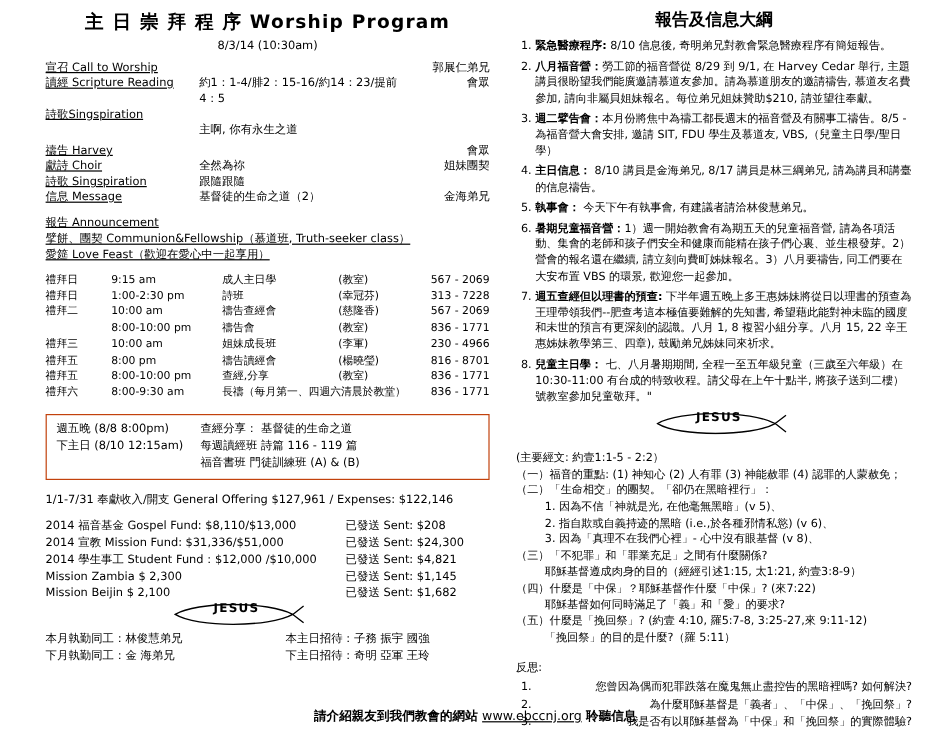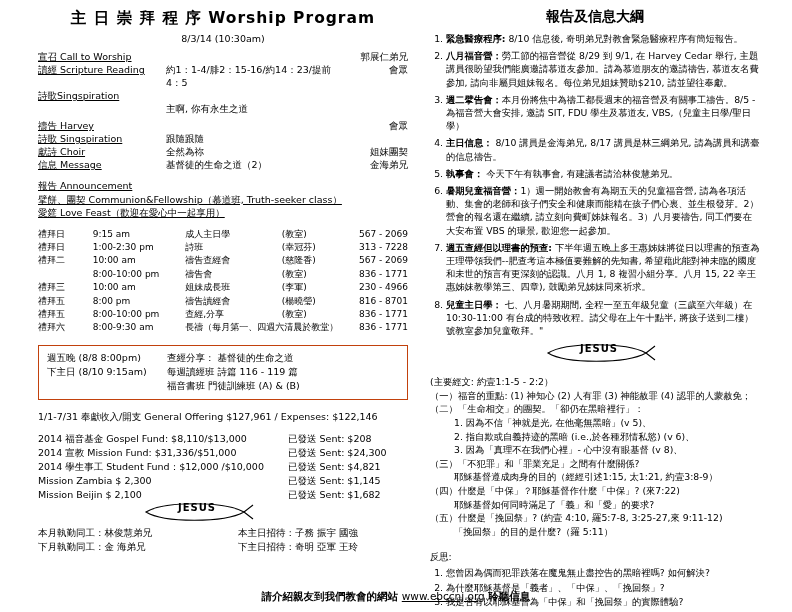--- a/index.html
+++ b/index.html
@@ -78,21 +78,21 @@
     margin:0;padding-left:16px;font-size:9.3px;line-height:13.2px;
   }
   ol.ann > li{margin-bottom:4px;}
   ol.ann b{font-weight:bold;}
 
   .sermon{font-size:9.3px;line-height:13.6px;margin-top:10px;}
   .sermon .ind{padding-left:12px;text-indent:-12px;}
   .sermon .ind3{padding-left:24px;}
 
   .refl{font-size:9.3px;line-height:13.6px;margin-top:12px;}
-  .refl ol{margin:2px 0 0 0;padding-left:16px;}
+  .refl ol{margin:2px 0 0 0;padding-left:16px;text-align:right;}
   .refl li{margin-bottom:1px;}
 </style>
 </head>
 <body>
 
 <div class="page">
 
   <div class="col-left">
     <div class="title">主 日 崇 拜 程 序 Worship Program</div>
     <div class="datetime">8/3/14 (10:30am)</div>
@@ -117,28 +117,28 @@
         <div class="mid">主啊, 你有永生之道</div>
         <div class="rgt"></div>
       </div>
       <div class="spacer-sm"></div>
       <div class="row">
         <div class="lbl u">禱告 Harvey</div>
         <div class="mid"></div>
         <div class="rgt">會眾</div>
       </div>
       <div class="row">
+        <div class="lbl u">獻詩 Choir</div>
+        <div class="mid">全然為祢</div>
+        <div class="rgt">姐妹團契</div>
+      </div>
+      <div class="row">
         <div class="lbl u">詩歌 Singspiration</div>
         <div class="mid">跟隨跟隨</div>
         <div class="rgt"></div>
-      </div>
-      <div class="row">
-        <div class="lbl u">獻詩 Choir</div>
-        <div class="mid">全然為祢</div>
-        <div class="rgt">姐妹團契</div>
       </div>
       <div class="row">
         <div class="lbl u">信息 Message</div>
         <div class="mid">基督徒的生命之道（2）</div>
         <div class="rgt">金海弟兄</div>
       </div>
     </div>
 
     <div class="spacer"></div>
     <div class="sec u">報告 Announcement</div>
@@ -205,21 +205,21 @@
       </tr>
     </tbody>
       </table>
 
     <div class="box">
       <div class="brow">
         <div class="bl">週五晚 (8/8 8:00pm)</div>
         <div class="bc">查經分享：  基督徒的生命之道</div>
       </div>
       <div class="brow">
-        <div class="bl">下主日 (8/10 9:15am)</div>
+        <div class="bl">下主日 (8/10 12:15am)</div>
         <div class="bc">每週讀經班  詩篇 116 - 119 篇</div>
       </div>
       <div class="brow">
         <div class="bl"></div>
         <div class="bc">福音書班   門徒訓練班 (A) &amp; (B)</div>
       </div>
     </div>
 
     <div class="fin">
       <div>1/1-7/31 奉獻收入/開支 General Offering $127,961 / Expenses: $122,146</div>

